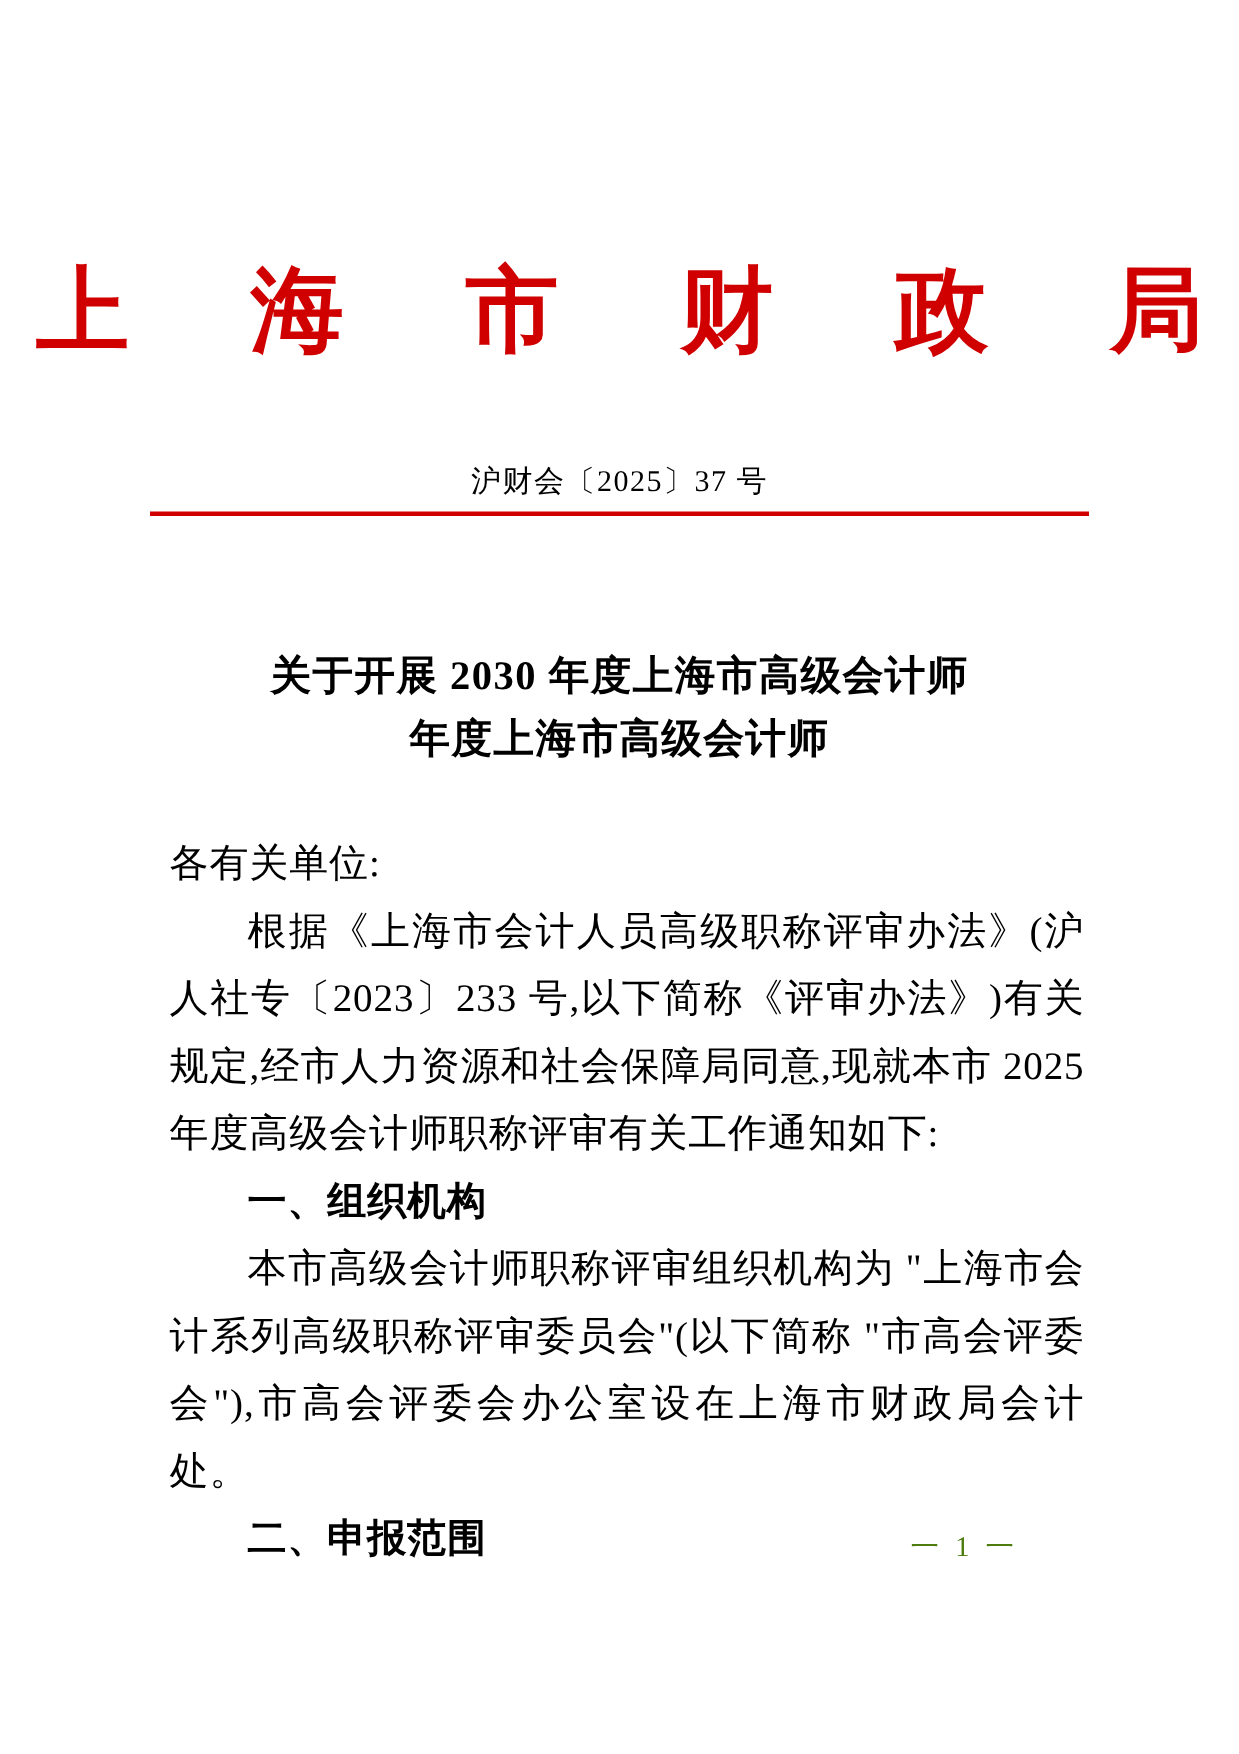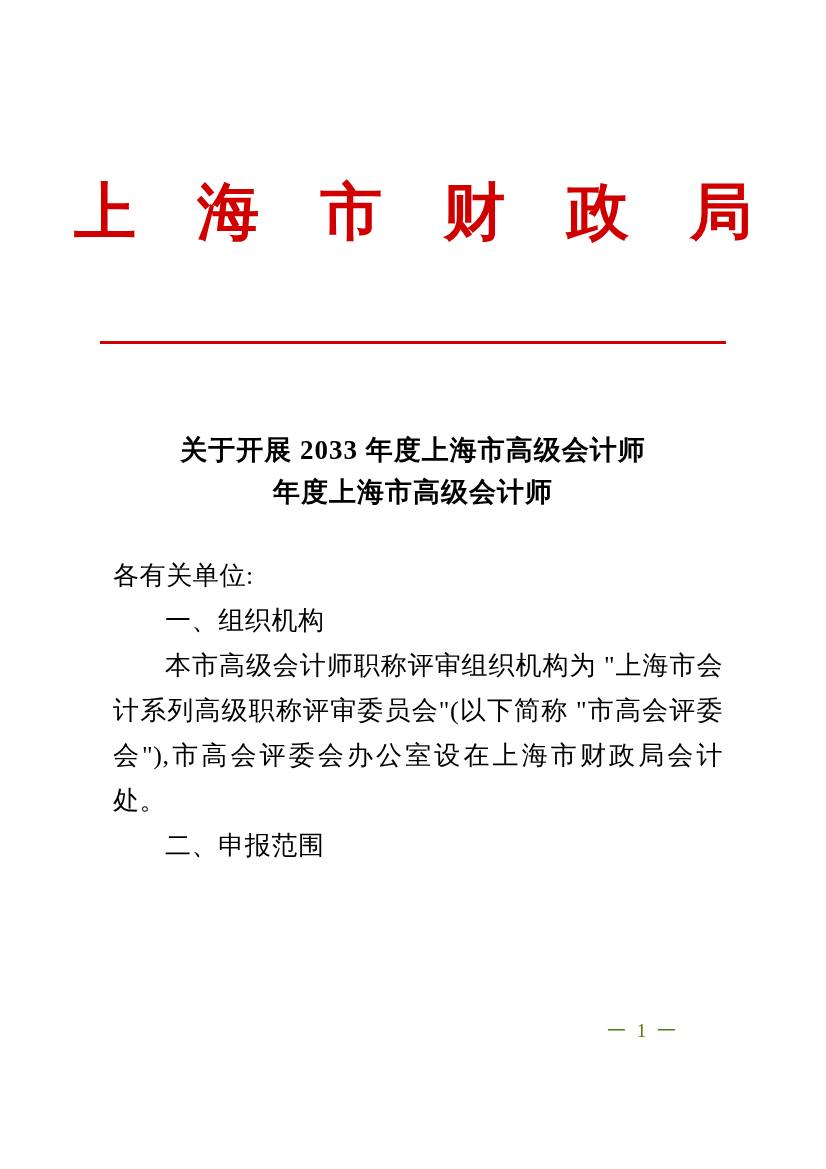--- a/index.html
+++ b/index.html
@@ -18,21 +18,21 @@
     overflow: hidden;
     box-sizing: border-box;
   }
   .masthead {
     position: absolute;
     top: 176px;
     left: 0;
     right: 0;
     text-align: center;
     color: #d00000;
-    font-family: Liberation Sans, sans-serif;
+    font-family: Liberation Mono, monospace;
     font-weight: bold;
     font-size: 62px;
     letter-spacing: 22px;
     text-indent: 22px;
     line-height: 1.15;
     white-space: nowrap;
   }
   .doc-number {
     position: absolute;
     top: 307px;
@@ -76,21 +76,21 @@
   .p {
     margin: 0;
     text-align: justify;
     text-justify: inter-ideograph;
   }
   .indent {
     text-indent: 2em;
   }
   .heading {
     text-indent: 2em;
-    font-weight: normal;
+    font-weight: bold;
   }
   .page-number {
     position: absolute;
     top: 1018px;
     left: 0;
     right: 0;
     text-align: center;
     font-size: 19px;
     color: #4d7c0f;
     letter-spacing: 3px;
@@ -100,30 +100,32 @@
     padding-left: 460px;
   }
 </style>
 </head>
 <body>
 
 <div class="page">
 
   <div class="masthead">上 海 市 财 政 局</div>
 
+  <div class="doc-number">沪财会〔2025〕37 号</div>
 
   <div class="red-rule"></div>
 
   <div class="doc-title">
-    <div>关于开展 2033 年度上海市高级会计师</div>
+    <div>关于开展 2030 年度上海市高级会计师</div>
     <div>年度上海市高级会计师</div>
   </div>
 
   <div class="body-block">
     <p class="p">各有关单位:</p>
+    <p class="p indent">根据《上海市会计人员高级职称评审办法》(沪人社专〔2023〕233 号,以下简称《评审办法》)有关规定,经市人力资源和社会保障局同意,现就本市 2025 年度高级会计师职称评审有关工作通知如下:</p>
     <p class="p heading">一、组织机构</p>
     <p class="p indent">本市高级会计师职称评审组织机构为 "上海市会计系列高级职称评审委员会"(以下简称 "市高会评委会"),市高会评委会办公室设在上海市财政局会计处。</p>
     <p class="p heading">二、申报范围</p>
   </div>
 
   <div class="page-number">
     <span class="pn-inner">一 1 一</span>
   </div>
 
 </div>

